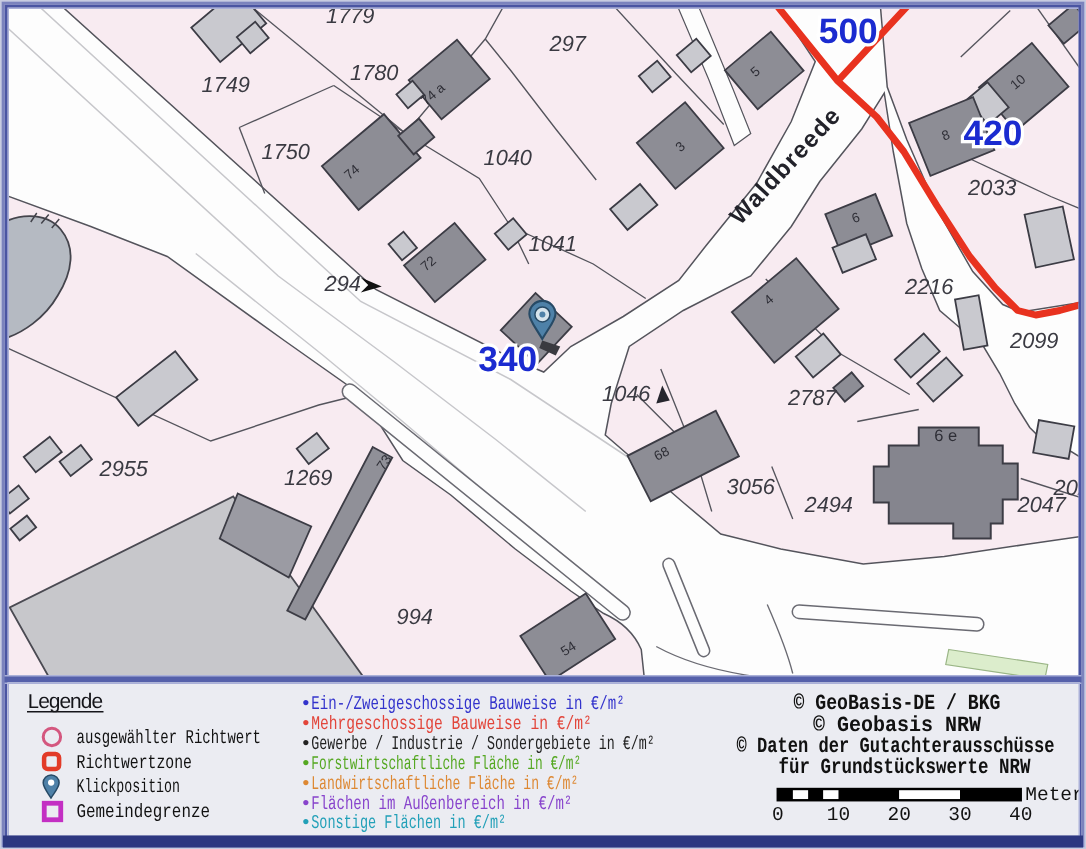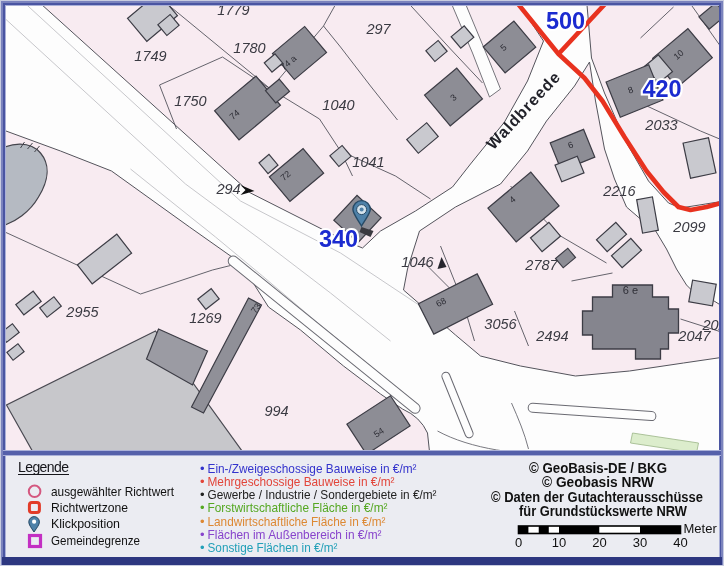--- a/index.html
+++ b/index.html
@@ -2,21 +2,21 @@
 <html><head>
 <meta charset="utf-8">
 <style>
 html,body{margin:0;padding:0;}
 body{width:724px;height:566px;font-family:"Liberation Sans",sans-serif;background:#fff;position:relative;overflow:hidden;}
 #frame{position:absolute;left:0;top:0;width:722px;height:564px;border:1px solid #c8cce0;}
 #frame2{position:absolute;left:1px;top:1px;width:718px;height:560px;border:2px solid #7b83bd;}
 #frame3{position:absolute;left:3px;top:3px;width:714px;height:556px;border:2px solid #4a55a2;}
 #map{position:absolute;left:5px;top:5px;width:713px;height:446px;border:1px solid #aab0d8;background:#fff;}
 #hdiv{position:absolute;left:3px;top:450px;width:718px;height:4px;background:#5560aa;border-top:1px solid #aab0d8;border-bottom:1px solid #aab0d8;}
-#legend{position:absolute;left:5px;top:455px;width:713px;height:101px;background:#ebecf2;border:1px solid #aab0d8;}
+#legend{position:absolute;left:5px;top:455px;width:713px;height:101px;background:#ebecf2;border:1px solid #aab0d8;font-family:Liberation Mono, monospace;}
 #navy{position:absolute;left:2px;top:557px;width:720px;height:8px;background:#2d3780;}
 .pl{font-style:italic;font-size:14.5px;fill:#3a3a42;}
 .hn{font-size:9px;fill:#2e2e36;}
 .zl{font-weight:bold;font-size:23.5px;fill:#1b2bd0;stroke:#ffffff;stroke-width:4.2px;paint-order:stroke;}
 </style>
 </head>
 <body>
 <div id="map"><svg width="713" height="446" viewBox="5.5 5 713 446" xmlns="http://www.w3.org/2000/svg" text-anchor="middle">
 <rect x="0" y="0" width="730" height="460" fill="#fdfdfd"></rect>
 <path d="M35,-2 L250,192 L345,240 L362,247 L380,230 L415,210 L452,186 L470,163 L504,121 L527,80 L543,40 L515,-2 Z" fill="#f8ebf1" stroke="#54545c" stroke-width="1"></path>

